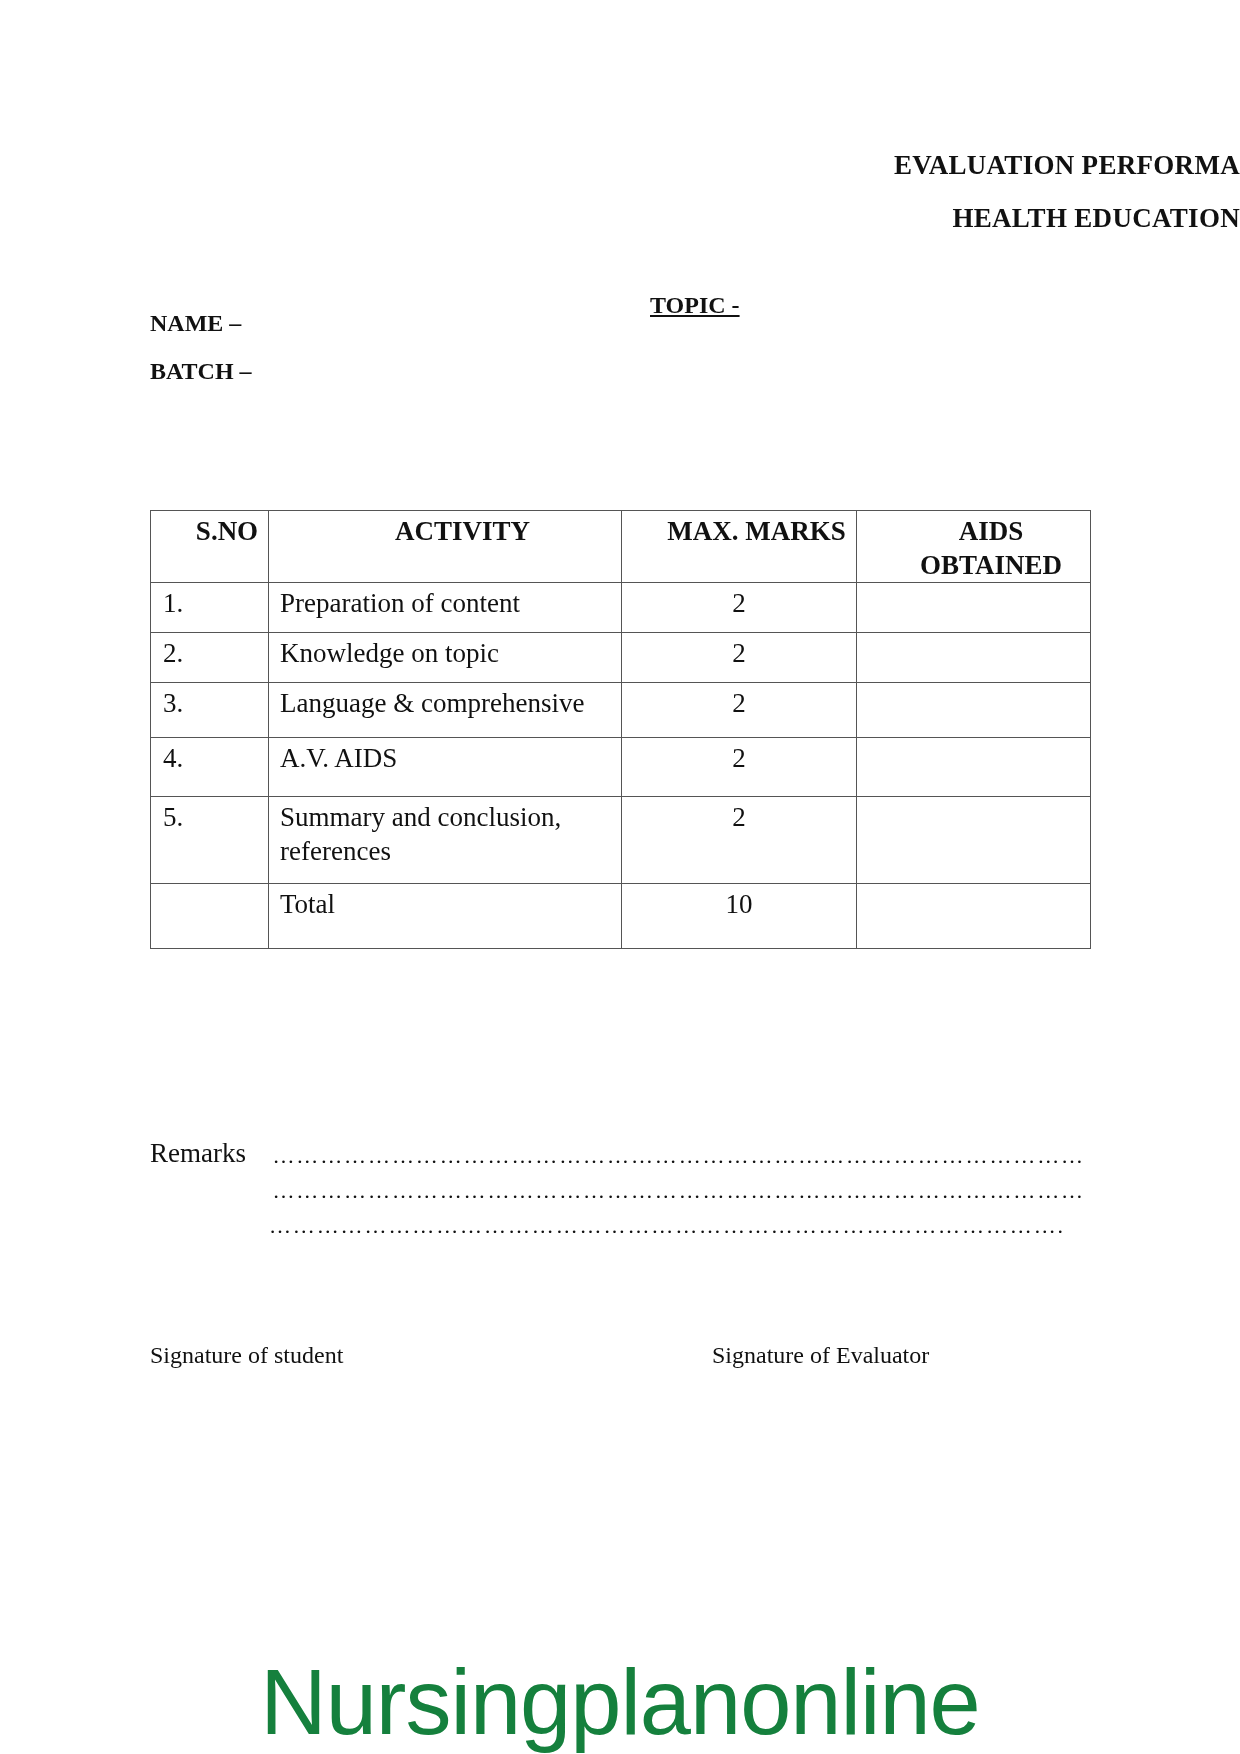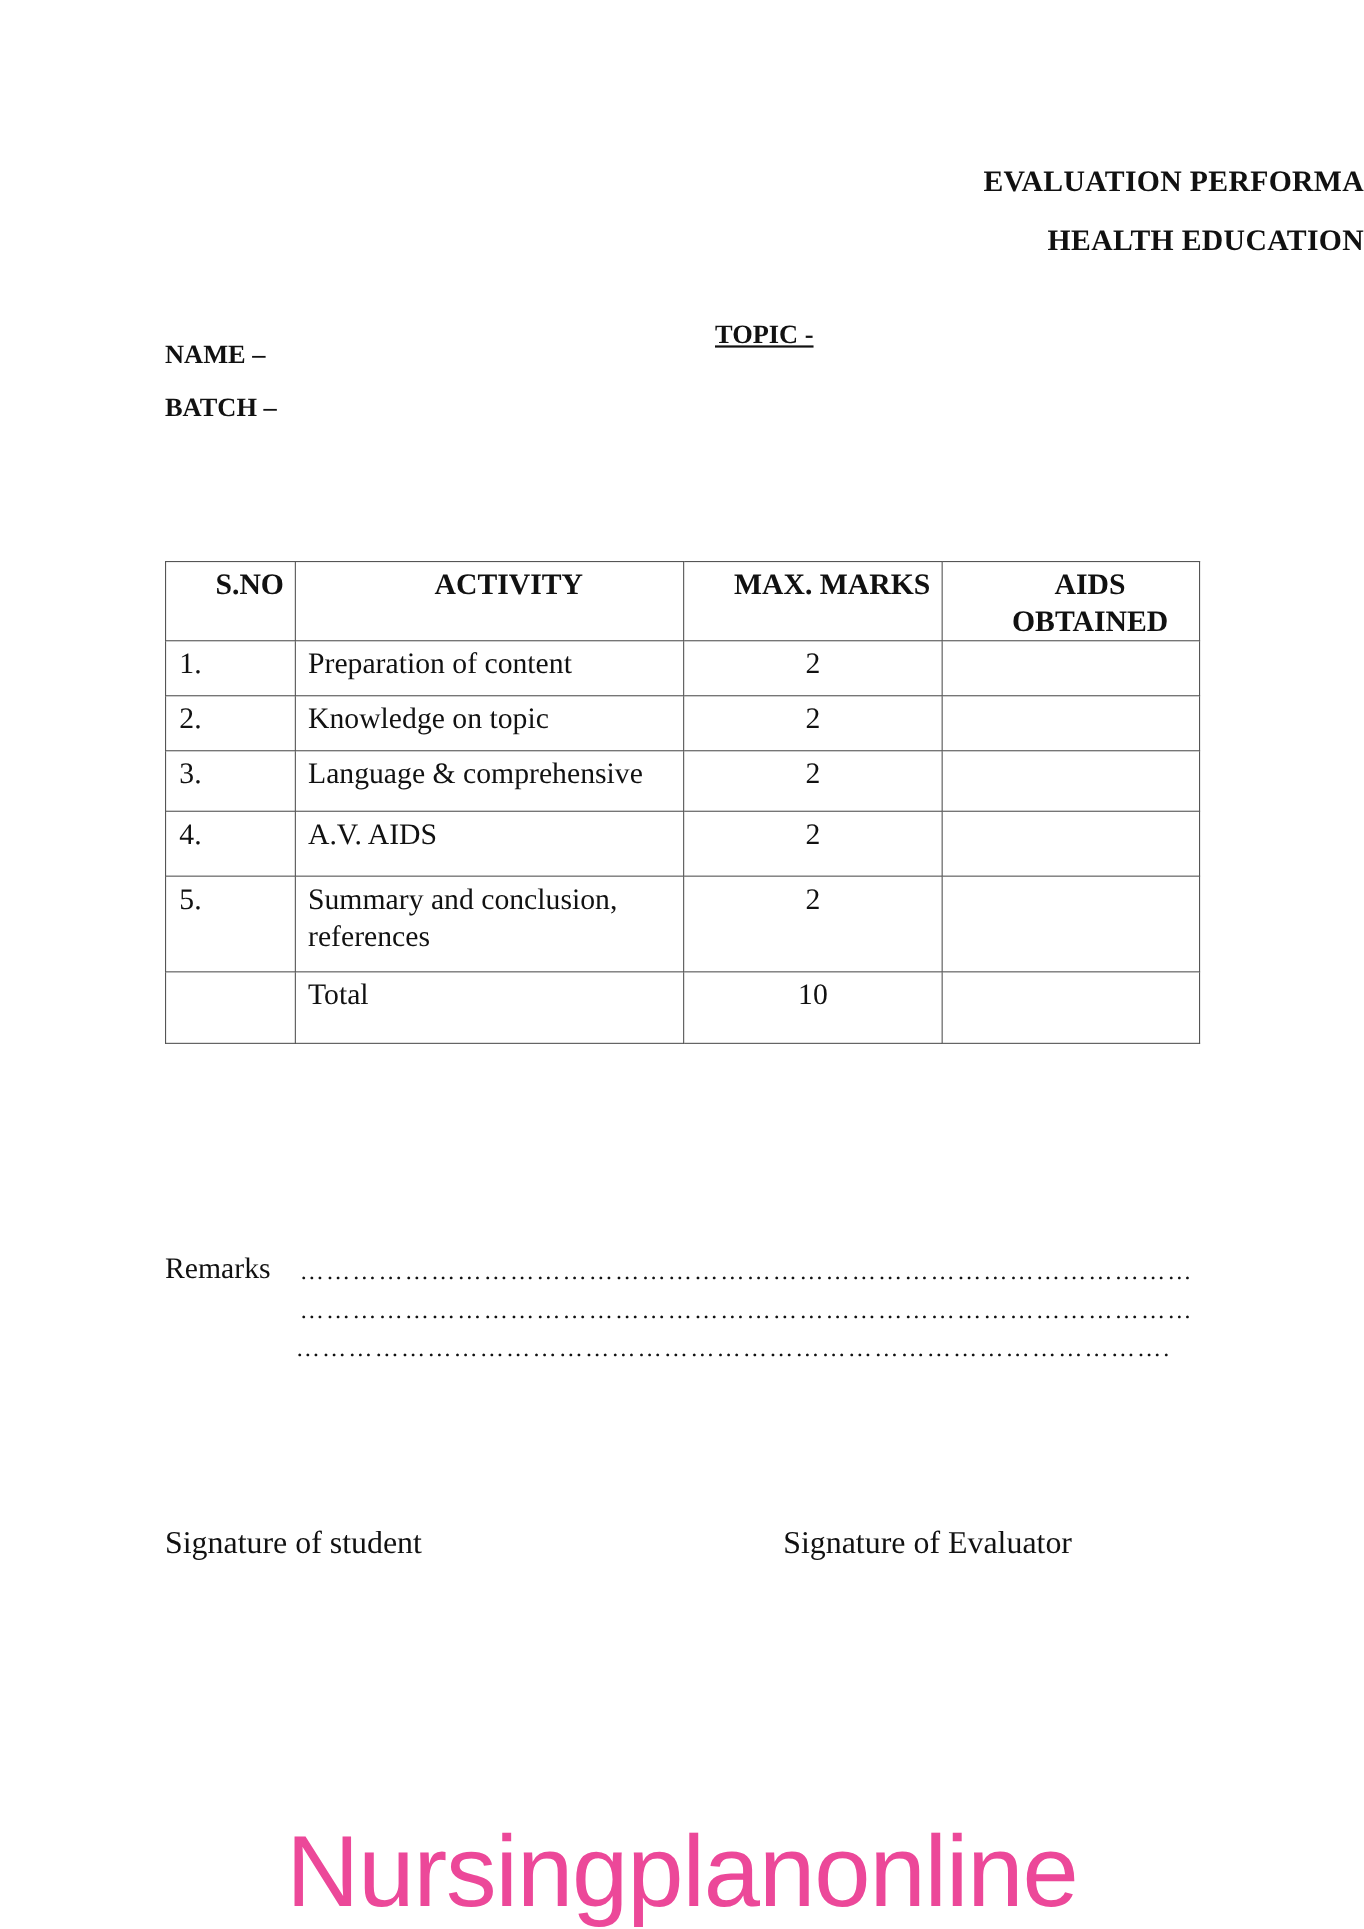--- a/index.html
+++ b/index.html
@@ -10,22 +10,22 @@
   .field { font-weight:bold; font-size:24px; }
   table.eval { position:absolute; left:150px; top:510px; width:940px; border-collapse:collapse; table-layout:fixed; }
   table.eval td, table.eval th { border:1.5px solid #555; padding:0; vertical-align:top; font-size:27px; }
   table.eval th { font-weight:bold; text-align:center; padding-top:3px; line-height:34px;padding-left:35px; }
   table.eval td { line-height:34px; padding-top:3px; }
   td.sno { padding-left:12px !important; }
   td.act { padding-left:11px !important;margin-left:18px; }
   td.max { text-align:center; }
   .remarks-label { left:150px; top:1098px; font-size:27px;margin-top:40px; }
   .dots { left:150px; font-size:22px; letter-spacing:1.9px; white-space:nowrap; overflow:hidden; width:935px; }
-  .sig { font-size:29px; top:1387px; }
-  .watermark { left:0; width:1240px; top:1650px; text-align:center; font-family:"Liberation Sans", "DejaVu Sans", sans-serif; font-size:92px; color:#ec4899; letter-spacing:-1px; }
+  .sig { font-size:24px; top:1342px; }
+  .watermark { left:0; width:1240px; top:1650px; text-align:center; font-family:"Liberation Sans", "DejaVu Sans", sans-serif; font-size:92px; color:#15803d; letter-spacing:-1px; }
 </style>
 </head>
 <body>
 
 <div class="abs title" style="top:150px;">EVALUATION PERFORMA</div>
 <div class="abs title" style="top:203px;">HEALTH EDUCATION</div>
 
 <div class="abs field" style="left:150px; top:310px;">NAME –</div>
 <div class="abs field" style="left:650px; top:292px;text-decoration:underline;">TOPIC -</div>
 <div class="abs field" style="left:150px; top:358px;">BATCH –</div>

